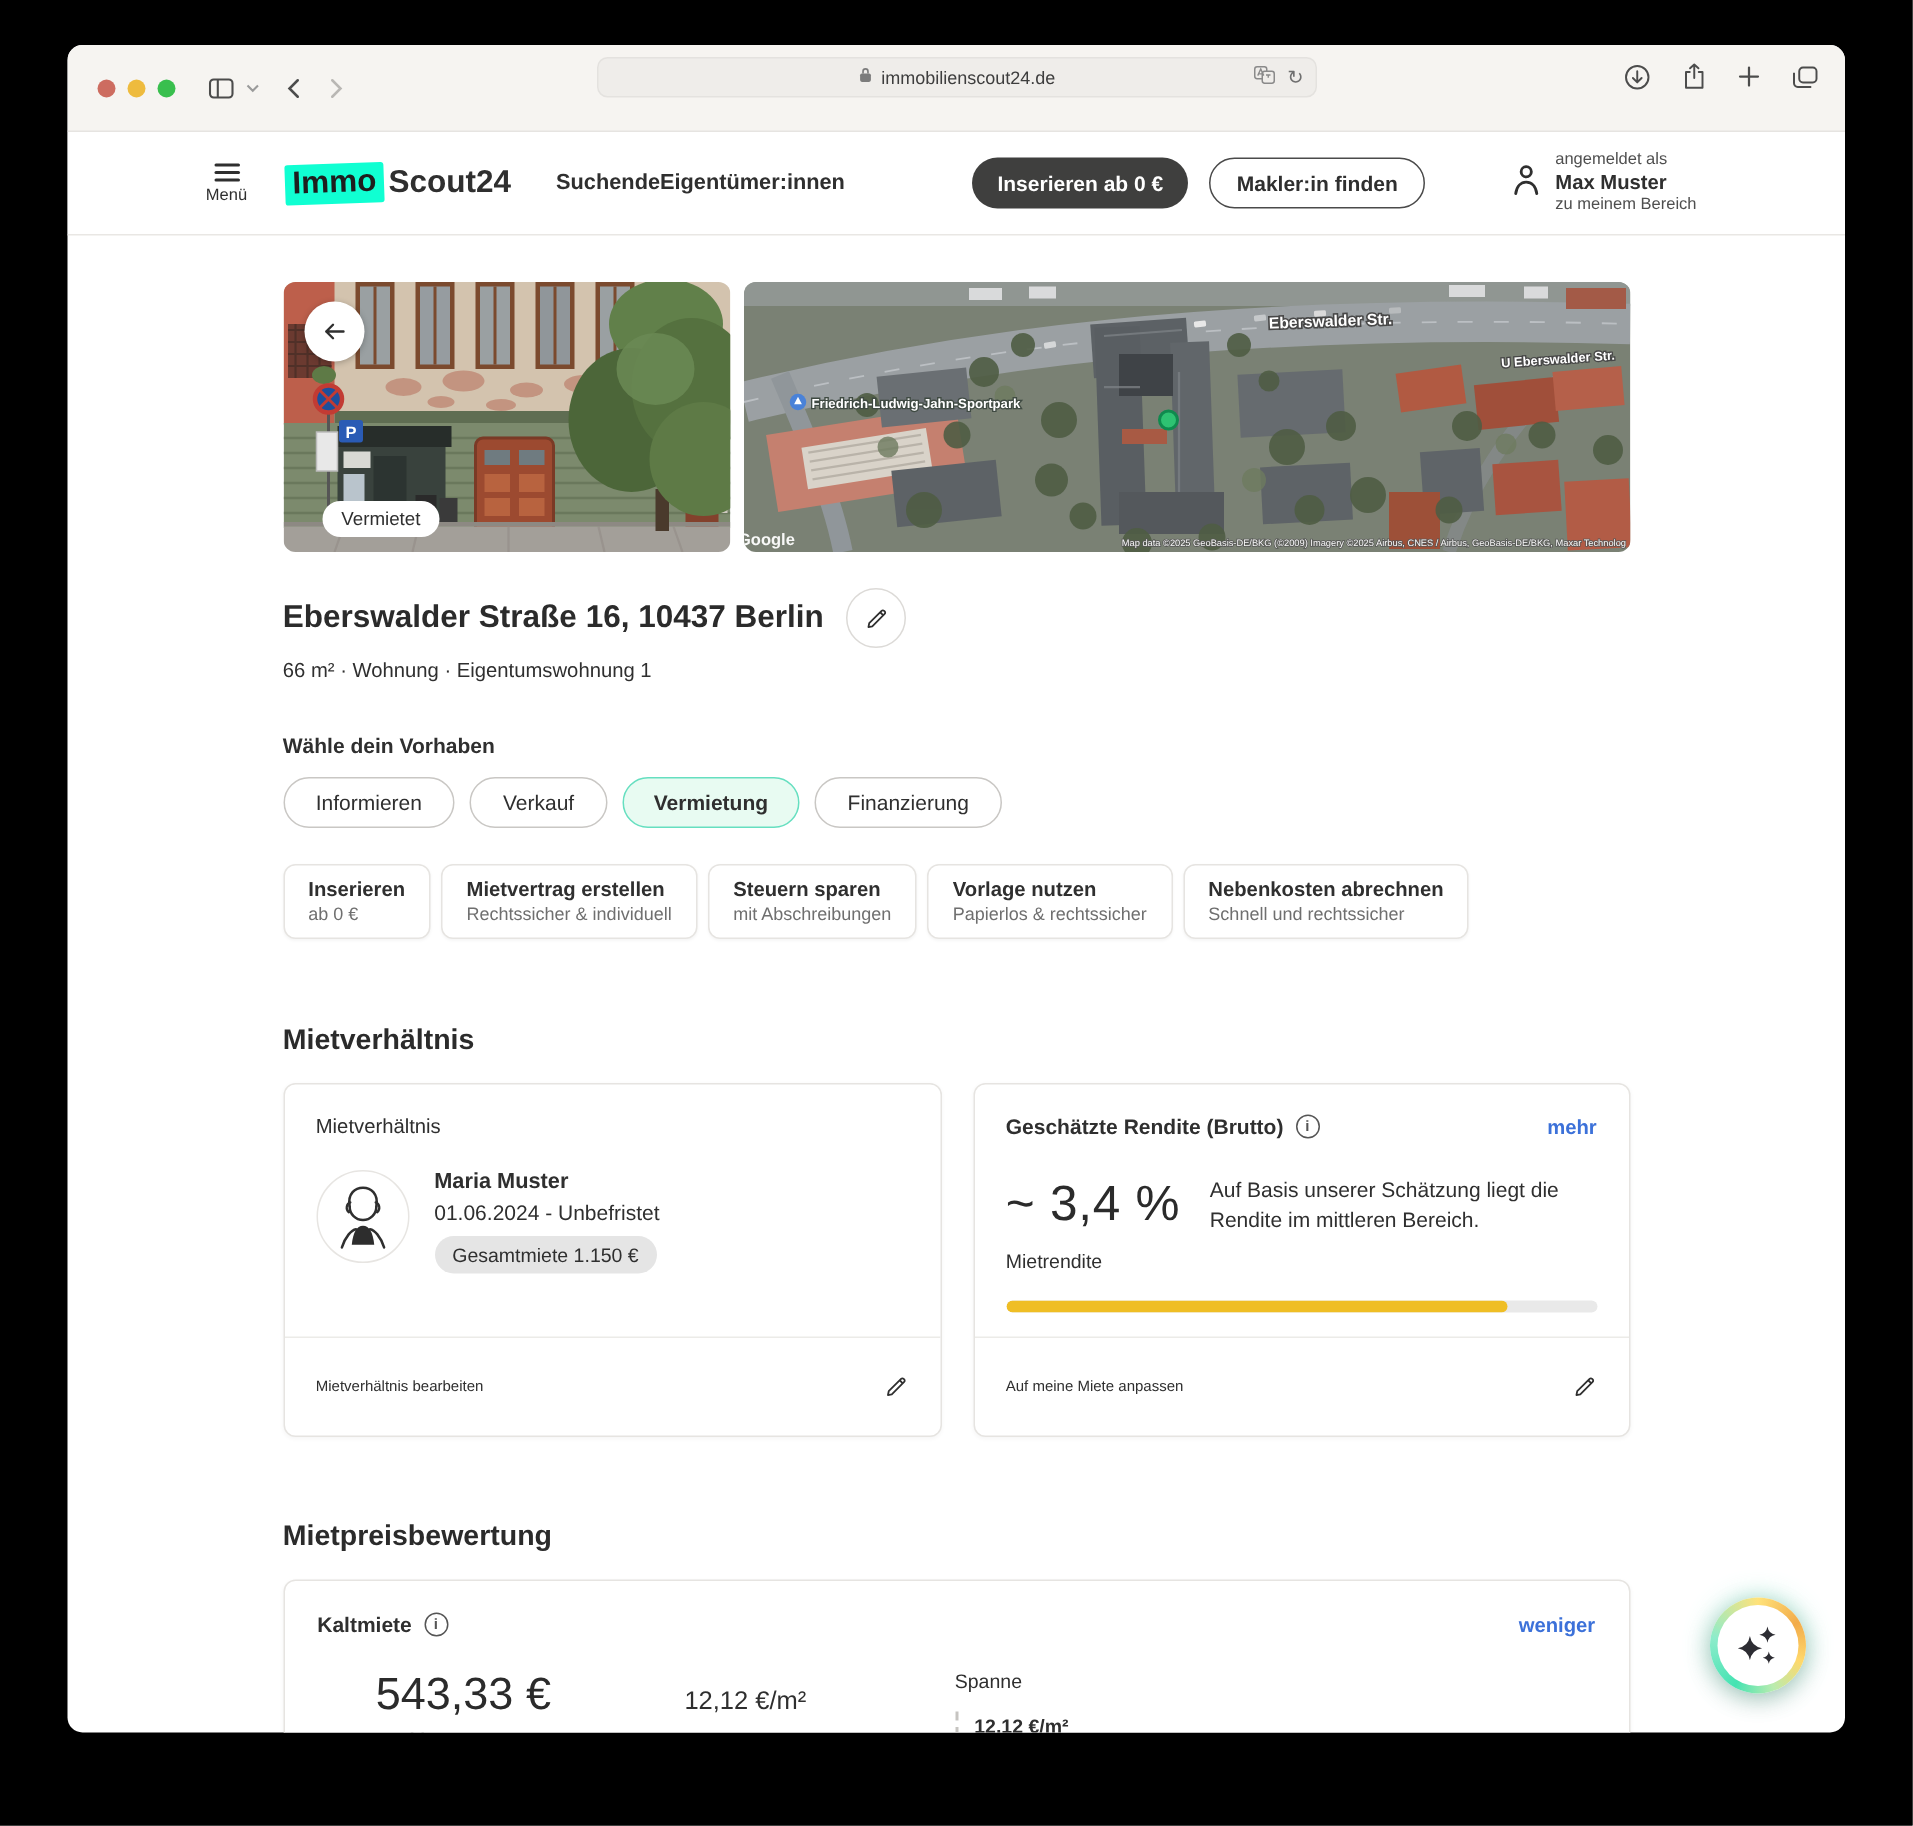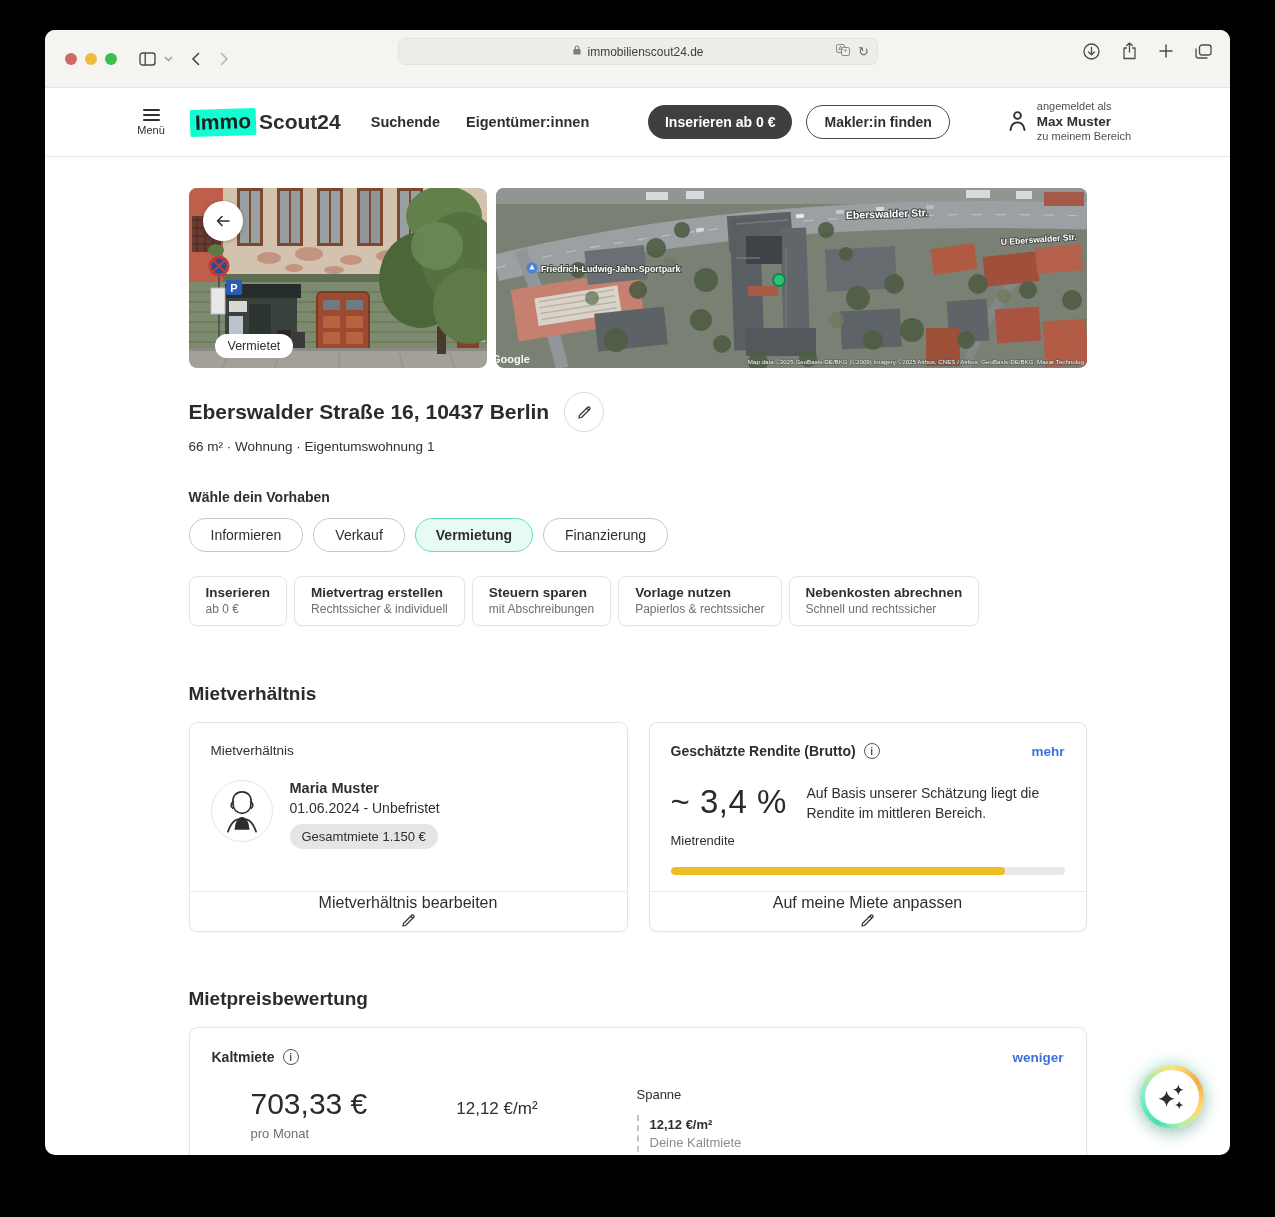--- a/index.html
+++ b/index.html
@@ -35,21 +35,21 @@
                  display:flex; align-items:center; padding-right:99px; background:#fff; }
   .menu-btn { margin-left:88px; width:36px; display:flex; flex-direction:column;
               align-items:center; cursor:pointer; }
   .menu-btn .bars { display:flex; flex-direction:column; gap:3px; }
   .menu-btn .bar { width:17px; height:2px; background:#2f2f2f; border-radius:1px; }
   .menu-btn .lbl { font-size:11px; margin-top:3px; color:#2f2f2f; }
   .logo { margin-left:21px; font-size:21px; font-weight:700; white-space:nowrap; }
   .logo .immo { display:inline-block; background:#10ffd2; color:#1e1e1e;
                 padding:1px 5px 2px; transform:rotate(-2deg); border-radius:2px; }
   .logo .scout { color:#2f2f2f; margin-left:3px; }
-  .main-nav { display:flex; gap:26px; margin-left:30px; }
+  .main-nav { display:flex; margin-left:30px; }
   .main-nav a { font-size:14.5px; font-weight:600; color:#2f2f2f; text-decoration:none; }
   .spacer { flex:1; }
   .btn-dark { background:#3f3f3e; color:#fff; border:none; border-radius:19px;
               padding:9px 17px; font-size:14px; font-weight:600; font-family:inherit; }
   .btn-outline { margin-left:14px; background:#fff; color:#2f2f2f; border:1.2px solid #4a4a4a;
                  border-radius:19px; padding:8px 17px; font-size:14px; font-weight:600; font-family:inherit; }
   .account { margin-left:57px; display:flex; align-items:center; gap:9px; }
   .account .txt { line-height:1.25; }
   .account .s { font-size:11px; color:#4f4f4f; }
   .account .n { font-size:13.5px; font-weight:700; color:#2f2f2f; }
@@ -93,22 +93,22 @@
   .card-yield { width:438px; }
   .card-body { padding:20px 21px; height:168px; }
   .card-label { font-size:13.5px; color:#2f2f2f; }
   .tenant { display:flex; align-items:flex-start; gap:17px; margin-top:22px; }
   .avatar { width:62px; height:62px; border-radius:50%; border:1px solid #e7e5e2; background:#fff;
             display:flex; align-items:center; justify-content:center; overflow:hidden; }
   .tenant .name { font-size:14.5px; font-weight:700; }
   .tenant .period { font-size:14px; margin-top:4px; }
   .chip { display:inline-block; background:#e5e5e5; border-radius:14px; padding:5px 12px;
           font-size:13px; margin-top:8px; }
-  .card-footer { border-top:1px solid #ecebe8; padding:2px 21px; display:flex;
-                 align-items:center; justify-content:space-between; font-size:16px;flex-direction:column; }
+  .card-footer { border-top:1px solid #ecebe8; padding:24px 21px; display:flex;
+                 align-items:center; justify-content:space-between; font-size:10px; }
 
   .yield-head { display:flex; align-items:center; }
   .yield-head .t { font-size:14px; font-weight:700; }
   .info-i { display:inline-flex; width:16px; height:16px; border:1.3px solid #555; border-radius:50%;
             font-size:10px; align-items:center; justify-content:center; margin-left:8px;
             color:#555; font-weight:700; }
   .link-blue { margin-left:auto; font-size:13.5px; font-weight:600; color:#3c71d9; text-decoration:none; }
   .yield-body { display:flex; margin-top:24px; }
   .yield-val { font-size:33px; font-weight:500; color:#2b2b2b; letter-spacing:.5px; }
   .yield-sub { font-size:13px; margin-top:12px; }
@@ -538,21 +538,21 @@
     <h2 class="sec-valuation">Mietpreisbewertung</h2>
     <div class="card big-card">
       <div class="val-head">
         <span class="t">Kaltmiete</span>
         <span class="info-i">i</span>
         <a class="link-blue" href="#">weniger</a>
       </div>
       <div class="val-body">
         <div class="val-left">
           <div class="price-row">
-            <span class="price">703,33 €</span>
+            <span class="price">543,33 €</span>
             <span class="per-sqm">12,12 €/m²</span>
           </div>
           <div class="price-sub">pro Monat</div>
           <p class="val-desc"></p>
         </div>
         <div class="val-right">
           <div class="range-label">Spanne</div>
           <div class="range-marker">
             <div class="v">12,12 €/m²</div>
             <div class="l">Deine Kaltmiete</div>

